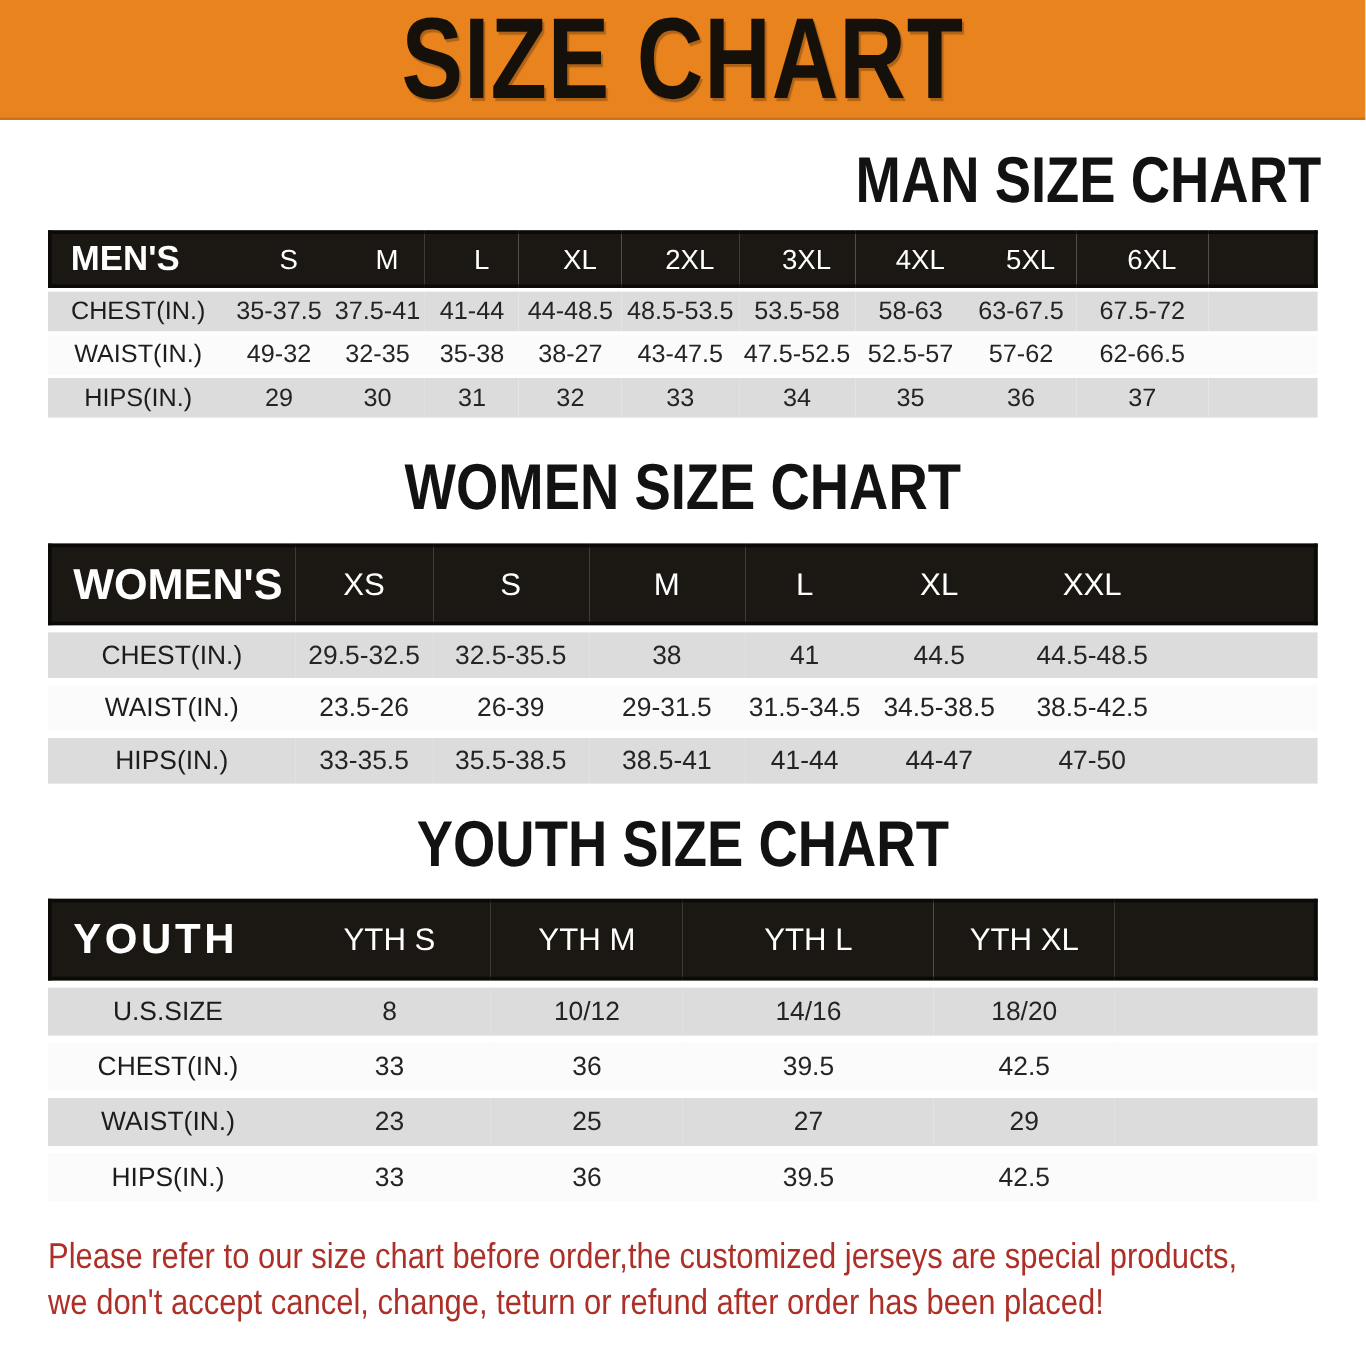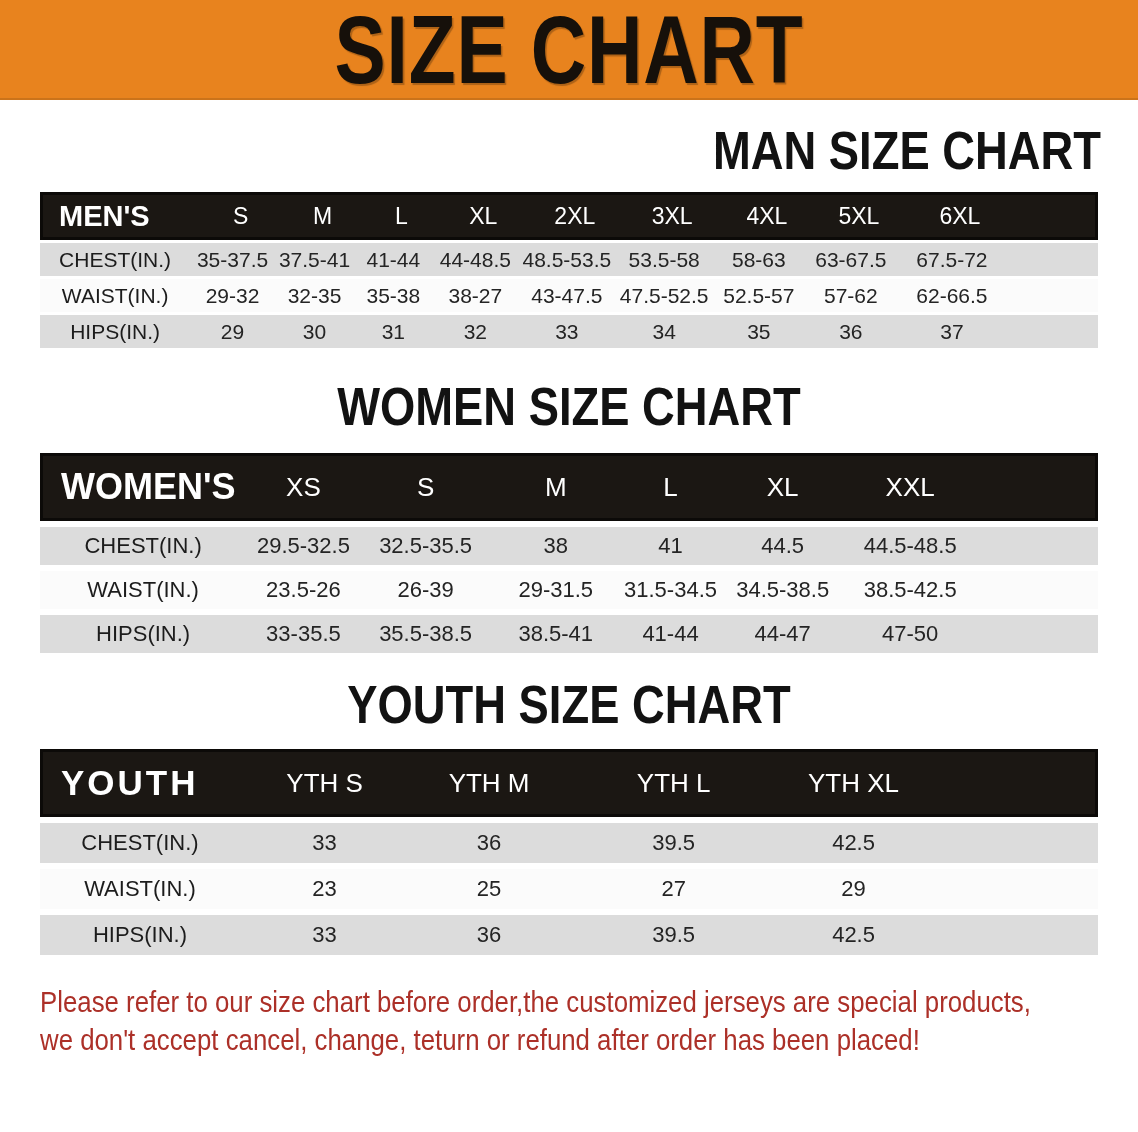--- a/index.html
+++ b/index.html
@@ -117,21 +117,21 @@
         <td class="size-value">44-48.5</td>
         <td class="size-value">48.5-53.5</td>
         <td class="size-value">53.5-58</td>
         <td class="size-value">58-63</td>
         <td class="size-value">63-67.5</td>
         <td class="size-value">67.5-72</td>
         <td></td>
       </tr>
       <tr>
         <td class="row-label">WAIST(IN.)</td>
-        <td class="size-value">29-32</td>
+        <td class="size-value">49-32</td>
         <td class="size-value">32-35</td>
         <td class="size-value">35-38</td>
         <td class="size-value">38-27</td>
         <td class="size-value">43-47.5</td>
         <td class="size-value">47.5-52.5</td>
         <td class="size-value">52.5-57</td>
         <td class="size-value">57-62</td>
         <td class="size-value">62-66.5</td>
         <td></td>
       </tr>
@@ -228,20 +228,28 @@
         <th class="tbl-label-head">YOUTH</th>
         <th class="tbl-size-head">YTH S</th>
         <th class="tbl-size-head">YTH M</th>
         <th class="tbl-size-head">YTH L</th>
         <th class="tbl-size-head">YTH XL</th>
         <th class="tbl-filler-h"></th>
       </tr>
     </thead>
   <tbody>
       <tr>
+        <td class="row-label">U.S.SIZE</td>
+        <td class="size-value">8</td>
+        <td class="size-value">10/12</td>
+        <td class="size-value">14/16</td>
+        <td class="size-value">18/20</td>
+        <td></td>
+      </tr>
+      <tr>
         <td class="row-label">CHEST(IN.)</td>
         <td class="size-value">33</td>
         <td class="size-value">36</td>
         <td class="size-value">39.5</td>
         <td class="size-value">42.5</td>
         <td></td>
       </tr>
       <tr>
         <td class="row-label">WAIST(IN.)</td>
         <td class="size-value">23</td>

